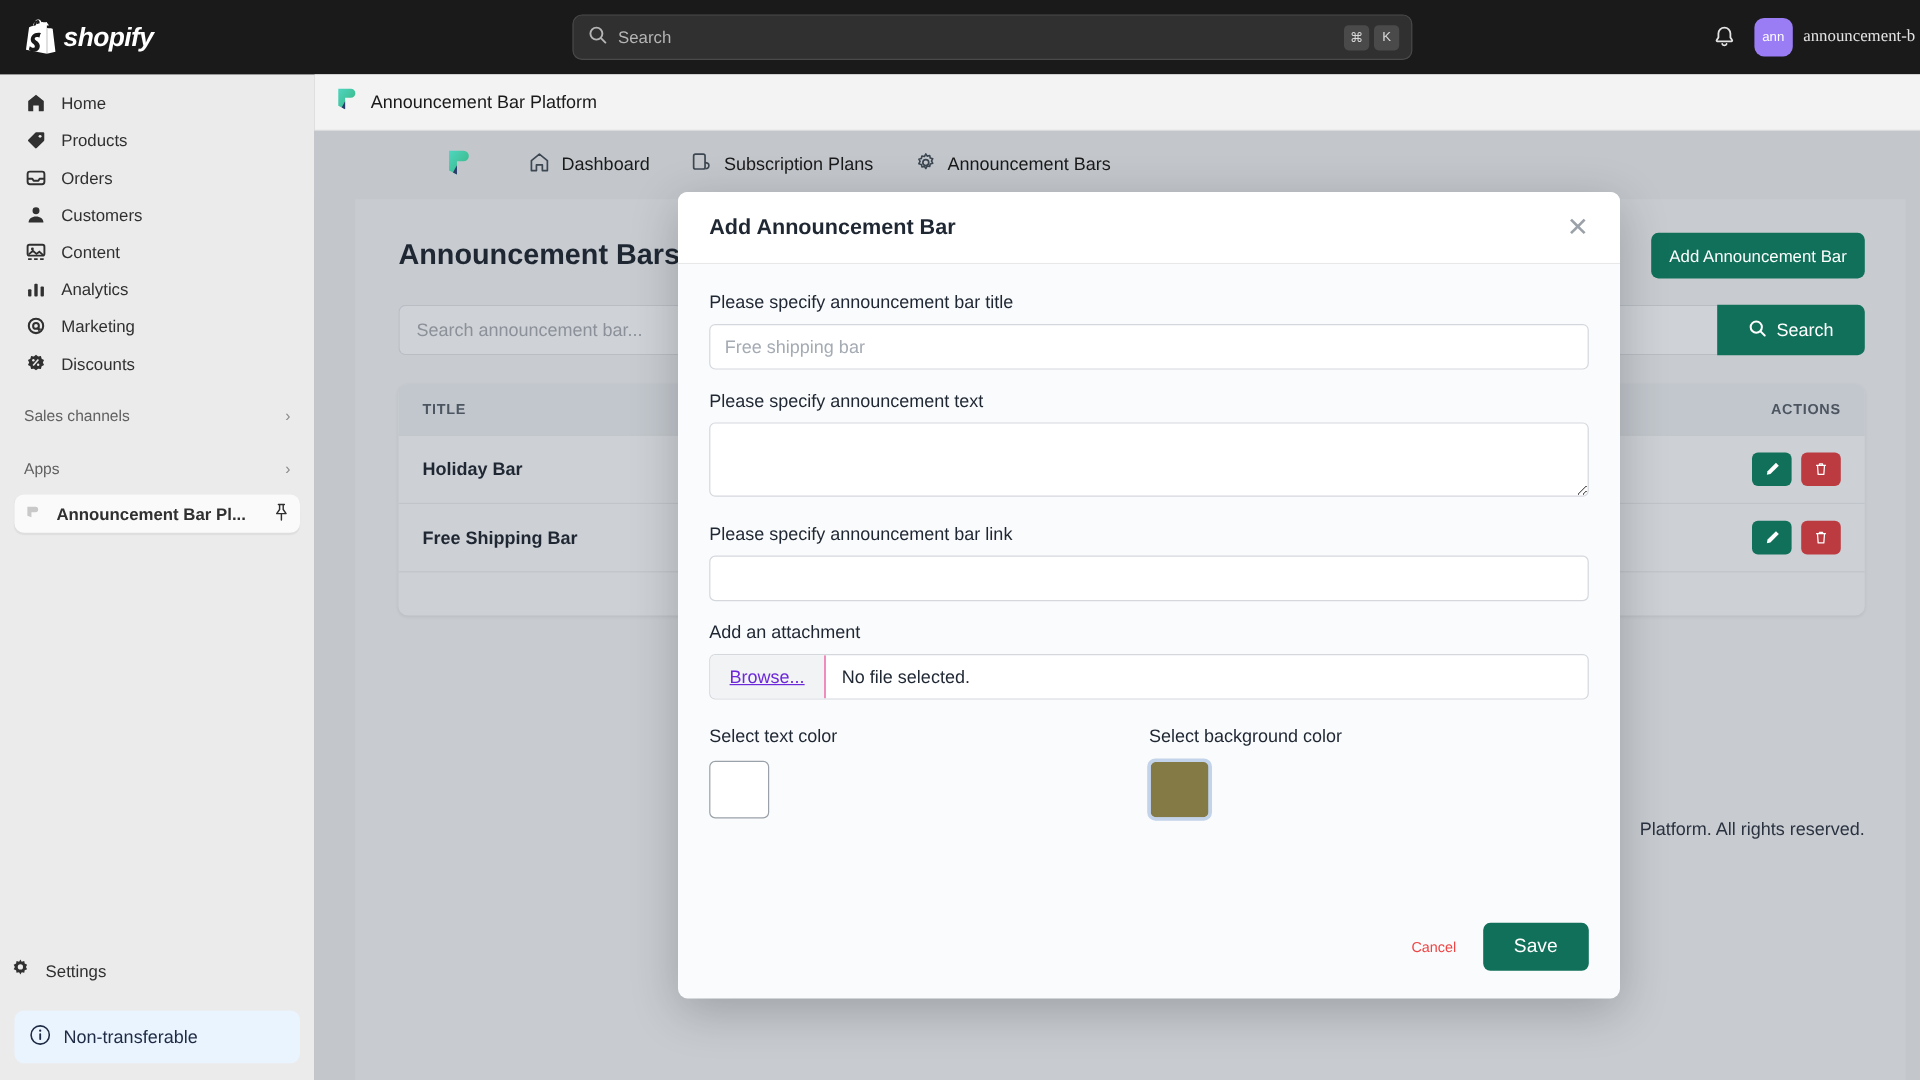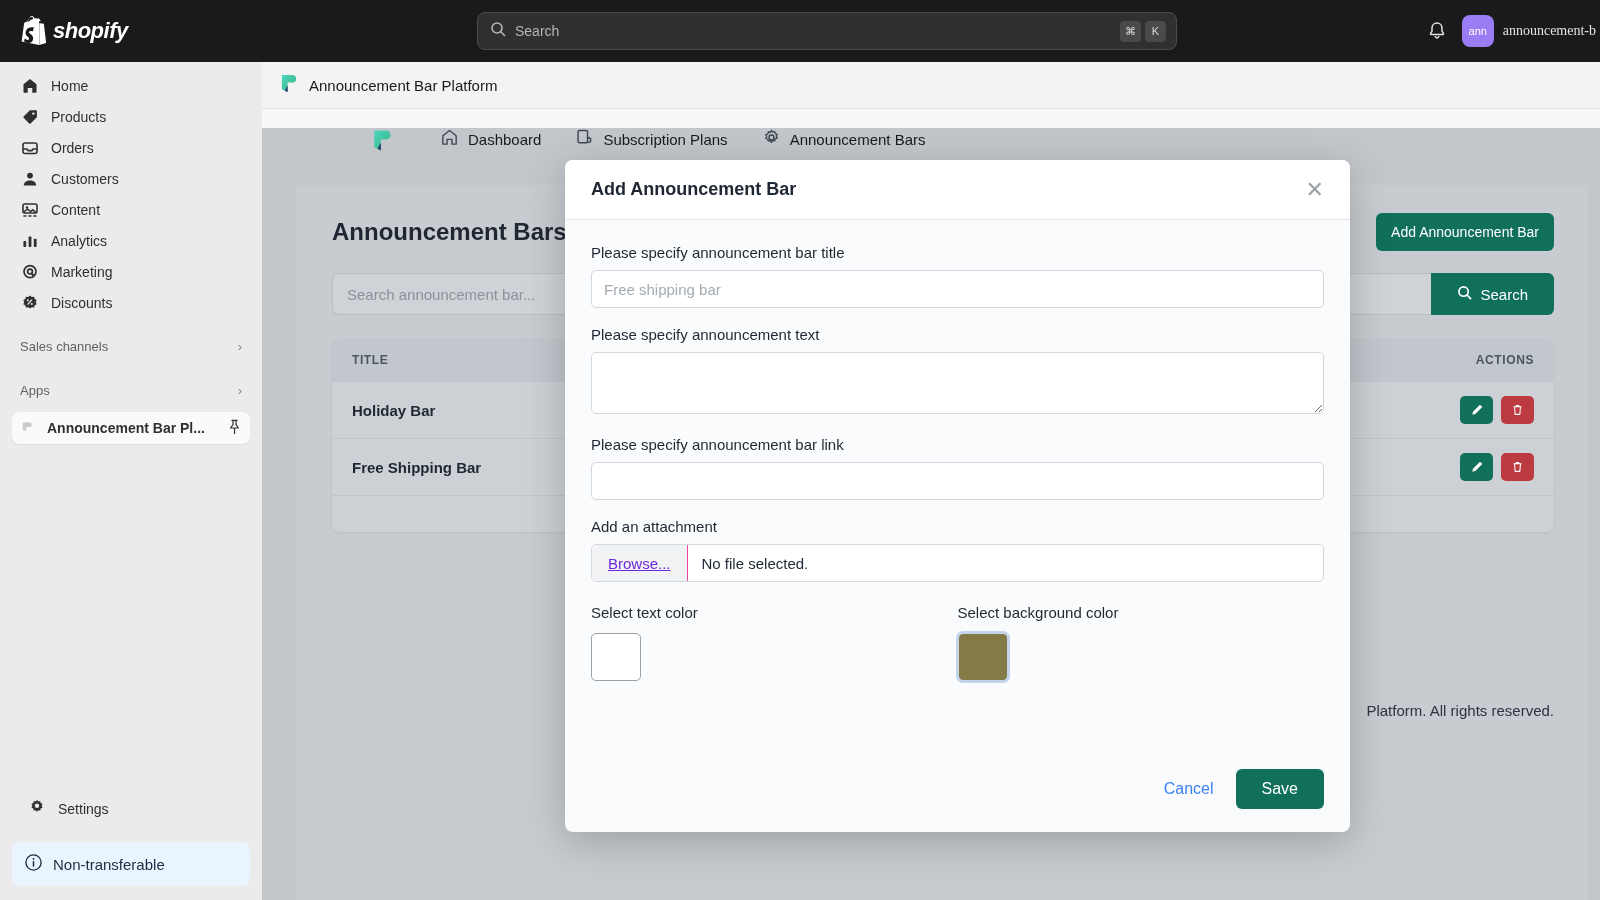--- a/index.html
+++ b/index.html
@@ -61,21 +61,21 @@
   }
   .chev { color: #8a8a8a; font-size: 13px; }
   .app-item {
     display: flex; align-items: center; gap: 12px; height: 32px;
     background: #fafafa; border-radius: 8px; padding: 0 8px;
     color: #303030; font-size: 14px; font-weight: bold; margin-top: 6px;
     box-shadow: 0 1px 1px rgba(0,0,0,.06);
   }
   .app-item .label { flex: 1; }
   .settings-row {
-    position: absolute; bottom: 76px; left: 20px; right: 12px;
+    position: absolute; bottom: 76px; left: 0; right: 12px;
     display: flex; align-items: center; gap: 12px; height: 31px;
     padding: 0 8px; color: #303030; font-size: 14px;
   }
   .nontransfer {
     position: absolute; bottom: 14px; left: 12px; right: 12px; height: 44px;
     background: #eaf4fe; border-radius: 8px; display: flex; align-items: center;
     gap: 10px; padding: 0 12px; color: #1f2a44; font-size: 15px;
   }
 
   
@@ -84,22 +84,22 @@
     background: #f7f7f7;
   }
   .app-titlebar {
     height: 47px; display: flex; align-items: center; gap: 10px; padding-left: 18px;
     background: #f3f3f3; border-bottom: 1px solid #e3e3e3;
   }
   .app-title { font-size: 15px; color: #1a1a1a; font-weight: 500; }
 
   .app-body { position: relative; height: 791px; background: #c3c7cc; }
   .app-nav {
-    height: 57px; background: #c3c7cc; display: flex; align-items: flex-start;
-    gap: 34px; padding-left: 100px; margin-top: 19px;
+    height: 57px; background: #c3c7cc; display: flex; align-items: center;
+    gap: 34px; padding-left: 100px;
   }
   .app-nav .navlink { display: flex; align-items: center; gap: 9px; font-size: 15px; color: #1a1a1a; }
 
   .page-card {
     position: absolute; left: 34px; top: 57px; right: 12px; bottom: 0;
     background: #c8ccd1;
   }
   .page-head {
     display: flex; align-items: center; justify-content: space-between;
     padding: 28px 34px 0 36px;
@@ -186,21 +186,21 @@
   .color-col { width: 375px; }
   .swatch {
     width: 50px; height: 48px; border-radius: 5px; margin-top: 12px;
     border: 1px solid #9aa1a9; background: #fff;
   }
   .swatch.focus { border: 1px solid #b0bed3; outline: 3px solid #c3d4ea; outline-offset: -1px; }
   .modal-foot {
     height: 86px; display: flex; align-items: center; justify-content: flex-end;
     gap: 22px; padding: 0 26px;
   }
-  .btn-link { background: none; border: none; color: #3b82f6; font-size: 16px; font-family: inherit; }
+  .btn-link { background: none; border: none; color: #ef4444; font-size: 12px; font-family: inherit; }
   .btn-save {
     background: #10705a; color: #fff; border: none; border-radius: 6px;
     padding: 11px 26px; font-size: 16px; font-family: inherit;
   }
 </style>
 </head>
 <body>
 
 <div class="topbar">
   <div class="brand">

